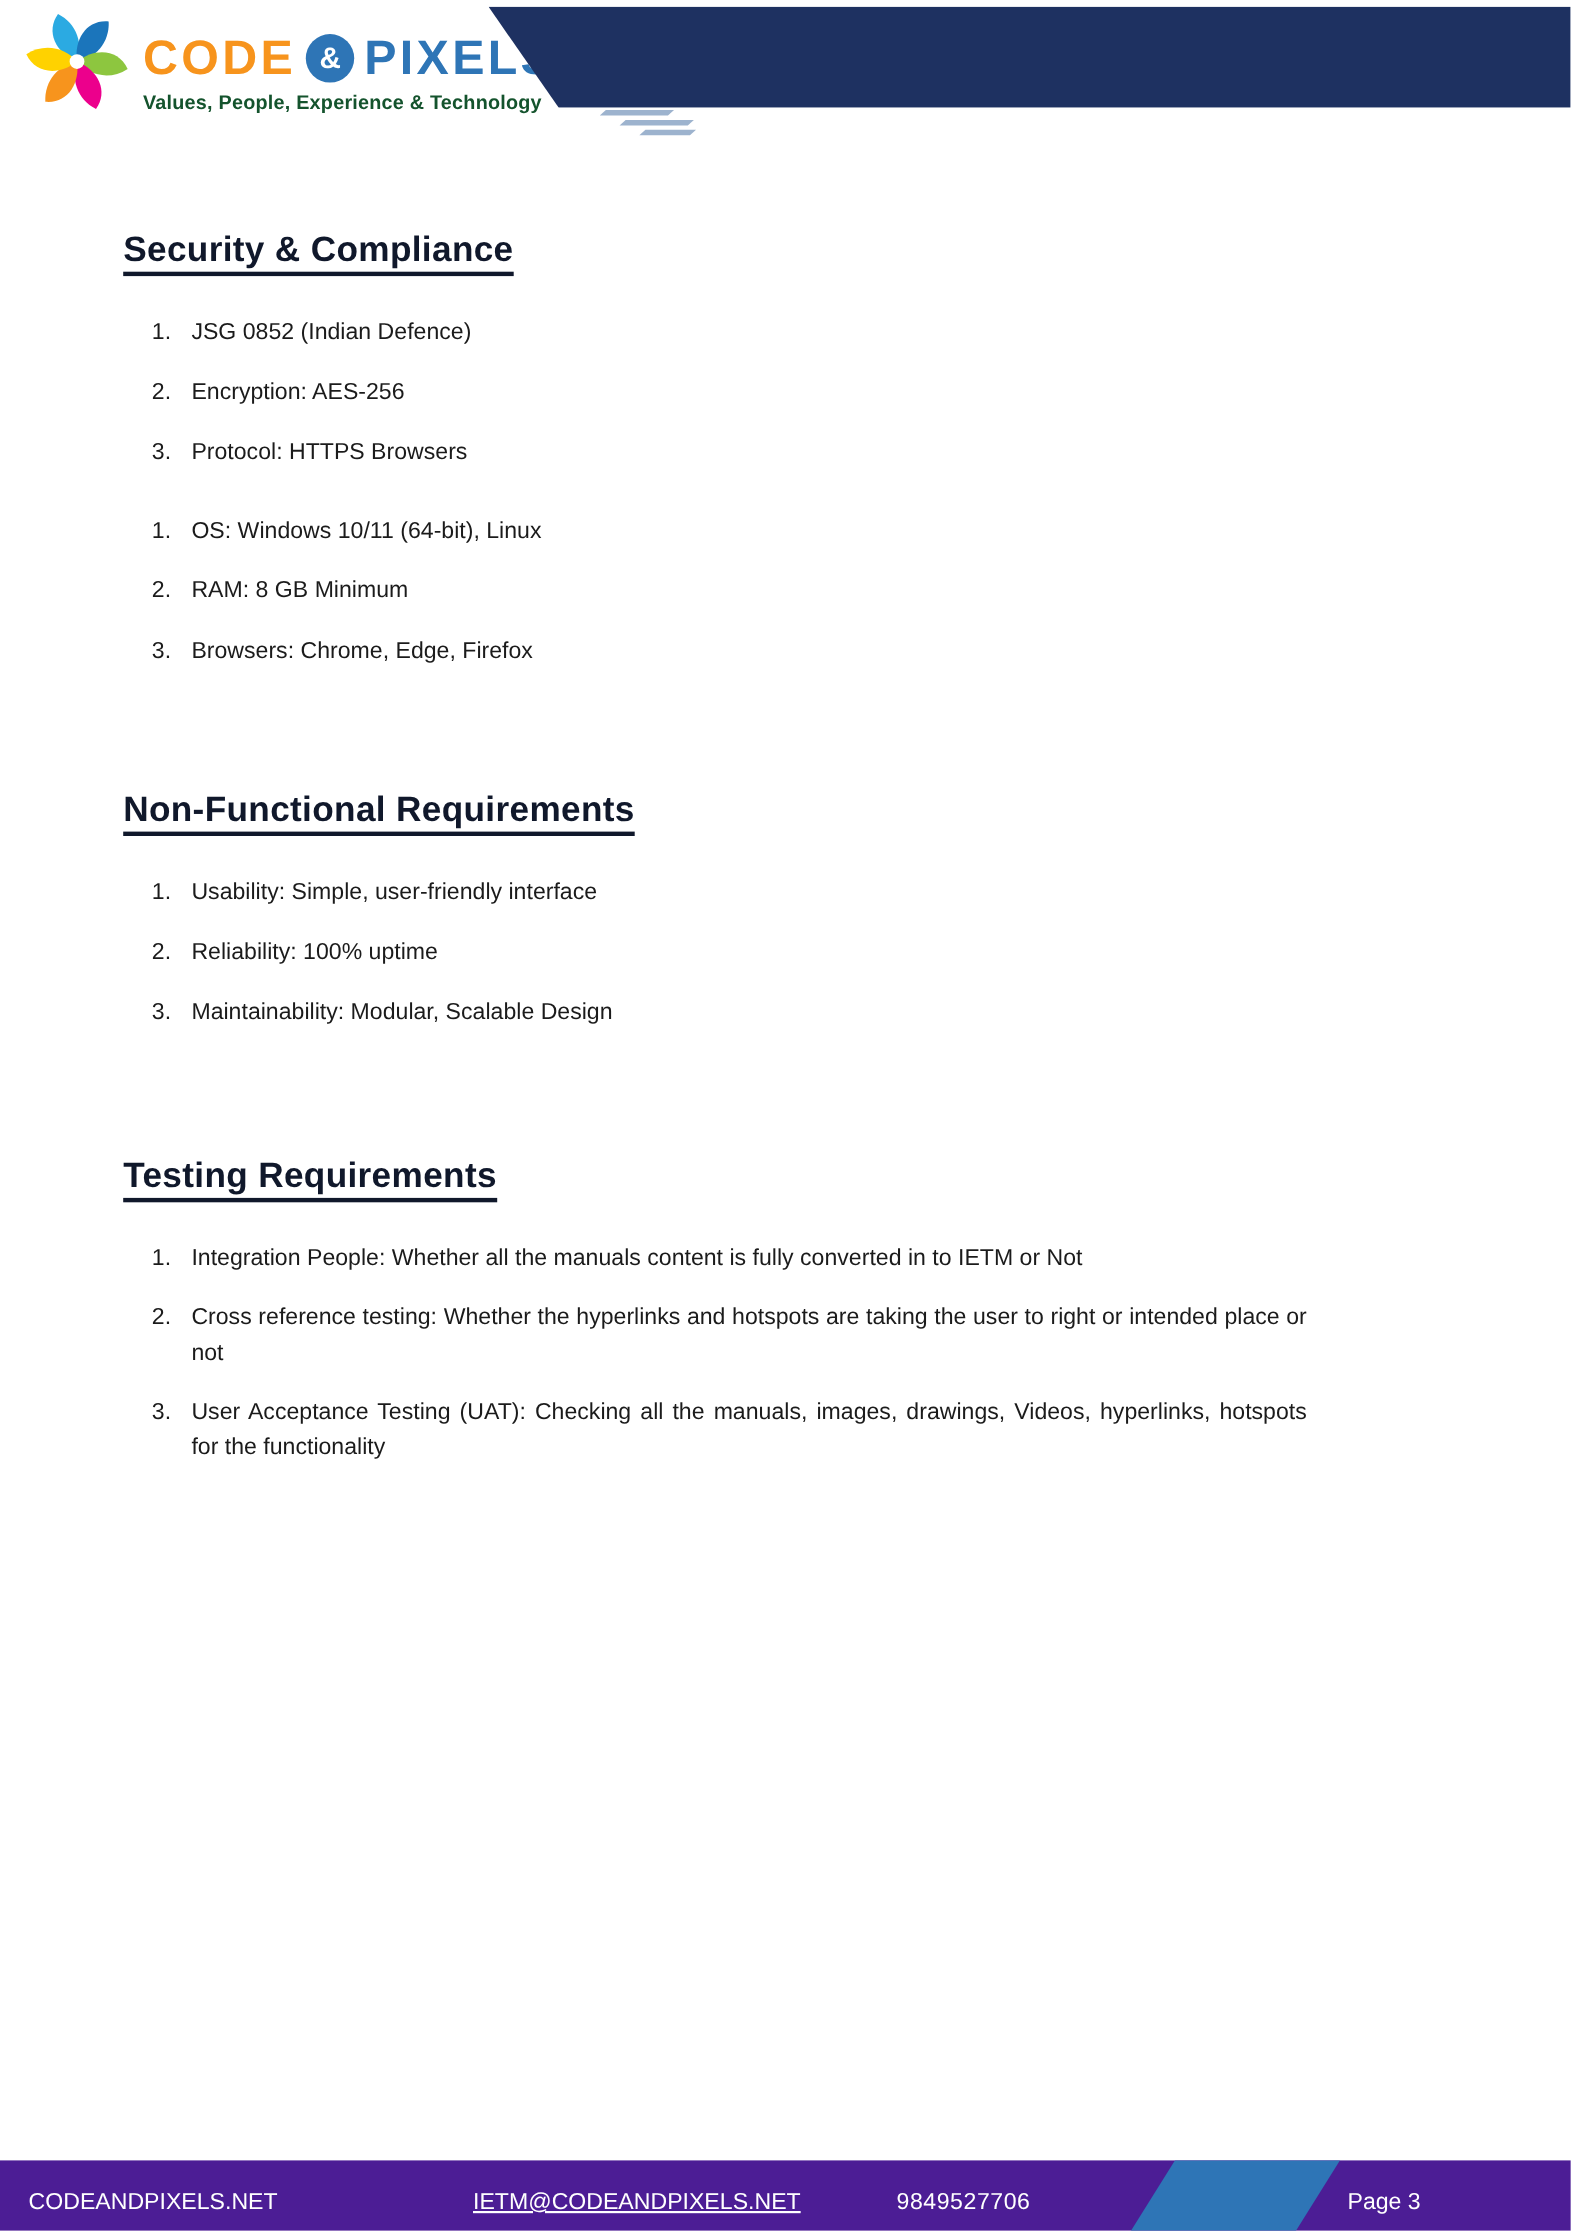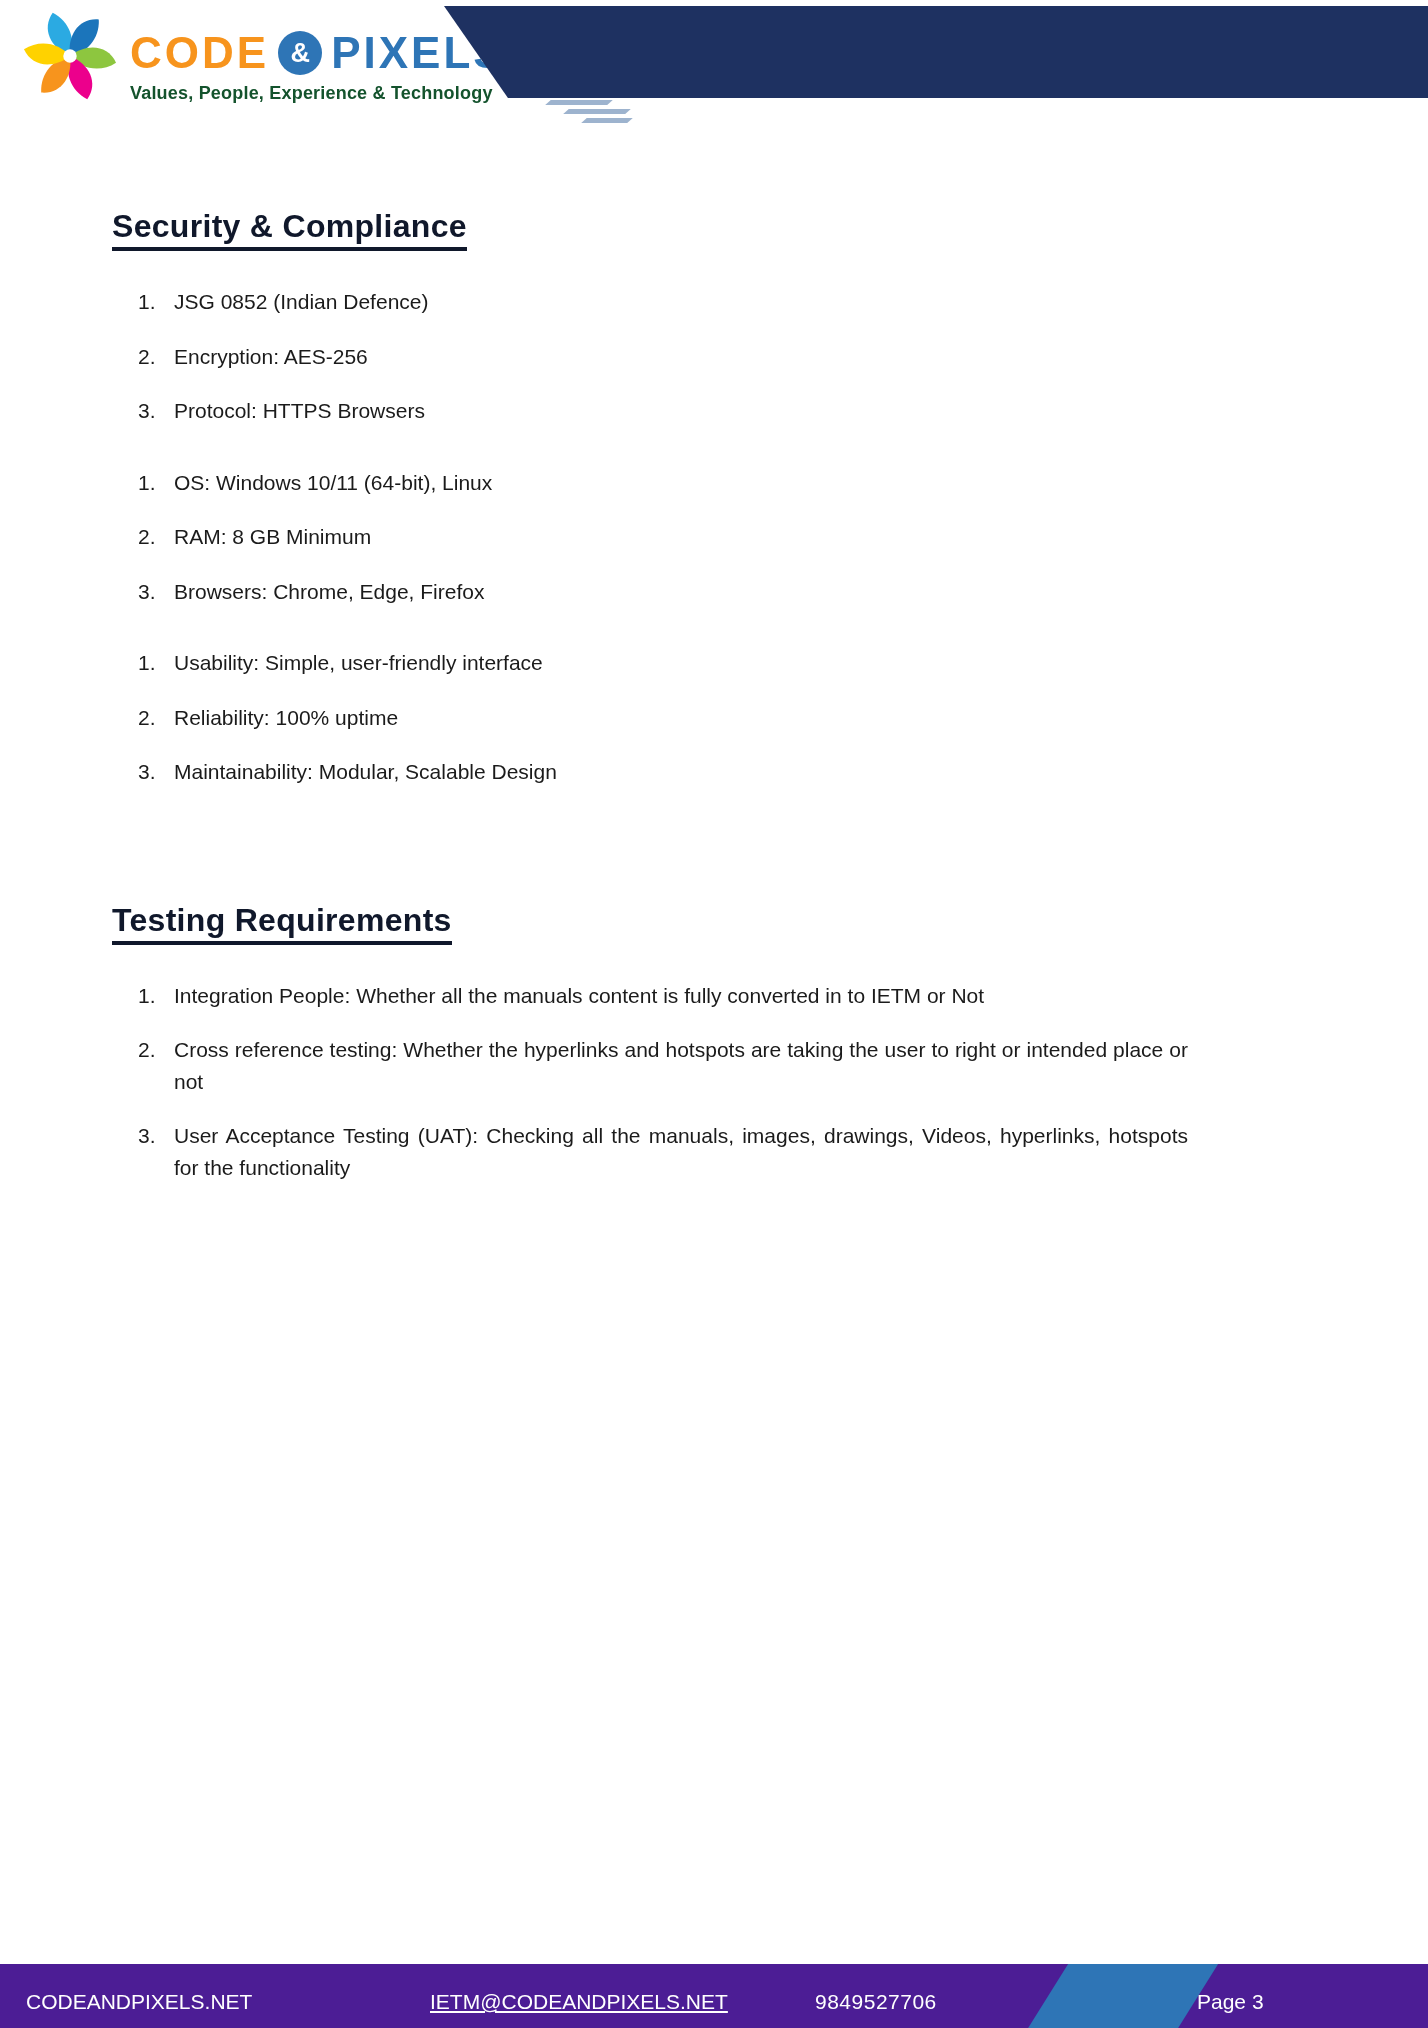--- a/index.html
+++ b/index.html
@@ -46,21 +46,21 @@
   .justify li.item .txt{text-align:justify;}
 
   
   .footer{position:absolute;left:0;bottom:0;width:100%;height:64px;background:#4c1d95;
     color:#ffffff;font-size:21px;overflow:hidden;}
   .footer-accent{position:absolute;left:1040px;top:-10px;width:150px;height:110px;
     background:#2E75B6;transform:skewX(-32deg);}
   .footer-site{position:absolute;left:26px;top:26px;}
   .footer-email{position:absolute;left:430px;top:26px;text-decoration:underline;color:#ffffff;}
   .footer-phone{position:absolute;left:815px;top:26px;letter-spacing:.5px;}
-  .footer-page{position:absolute;left:1197px;top:26px;}
+  .footer-page{position:absolute;left:1225px;top:26px;}
 </style>
 </head>
 <body>
 
 <div class="header">
   <div class="logo-wrap">
     <svg class="logo-icon" viewBox="0 0 100 100" aria-hidden="true">
       <g>
         <g transform="rotate(0 50 50)">
             <path d="M50 50 C 30 42, 20 22, 32 5 C 50 14, 56 34, 50 50 Z" fill="#2BAAE2"></path>
@@ -126,20 +126,23 @@
     <li class="item">
       <span class="num">2.</span>
       <span class="txt">RAM: 8 GB Minimum</span>
     </li>
     <li class="item">
       <span class="num">3.</span>
       <span class="txt">Browsers: Chrome, Edge, Firefox</span>
     </li>
   </ul>
 
+  <h2 class="section-title sec3">
+    <span class="underline">Non-Functional Requirements</span>
+  </h2>
   <ul class="items">
     <li class="item">
       <span class="num">1.</span>
       <span class="txt">Usability: Simple, user-friendly interface</span>
     </li>
     <li class="item">
       <span class="num">2.</span>
       <span class="txt">Reliability: 100% uptime</span>
     </li>
     <li class="item">

